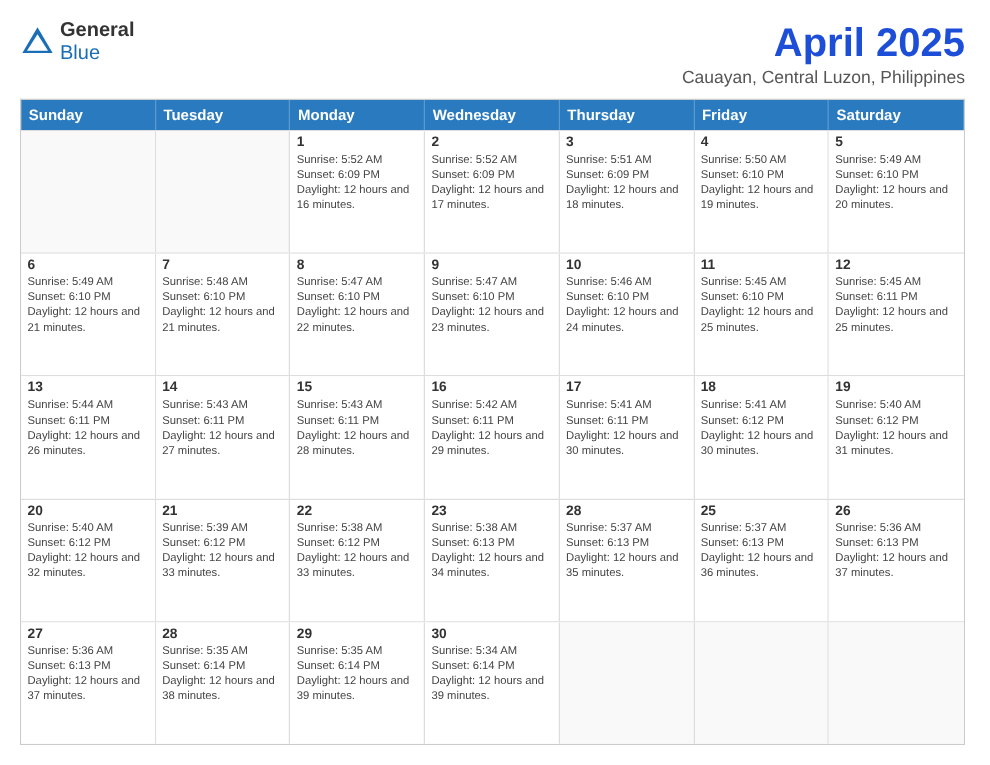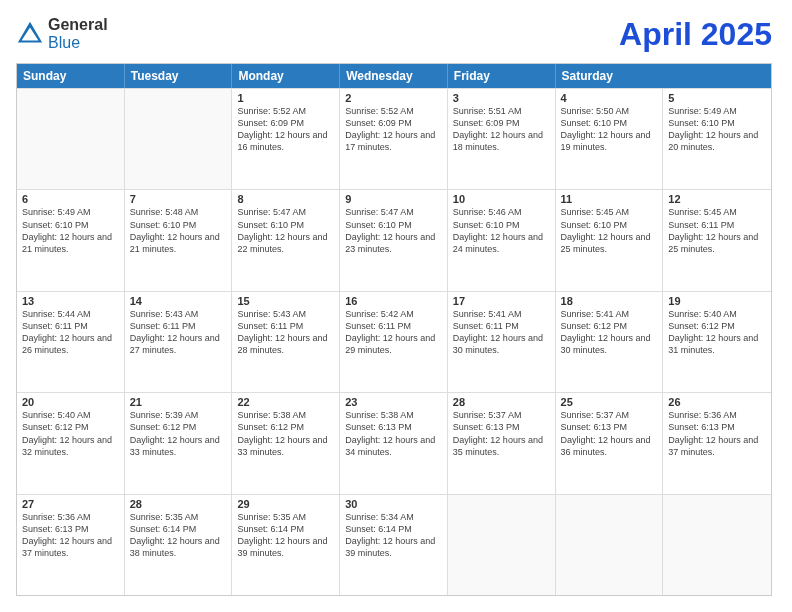--- a/index.html
+++ b/index.html
@@ -124,29 +124,31 @@
         <polygon points="15,2 28,24 2,24" fill="#1a6eb5"></polygon>
         <polygon points="15,8 24,22 6,22" fill="#fff"></polygon>
       </svg>
       <div class="logo-text">
         <span class="logo-general">General</span>
         <span class="logo-blue">Blue</span>
       </div>
     </div>
     <div class="title-section">
       <div class="month-title">April 2025</div>
+      <div class="location">Cauayan, Central Luzon, Philippines</div>
     </div>
   </div>
 
   <div class="calendar">
     <div class="cal-header">
     <div class="cal-header-cell">Sunday</div>
         <div class="cal-header-cell">Tuesday</div>
         <div class="cal-header-cell">Monday</div>
         <div class="cal-header-cell">Wednesday</div>
+        <div class="cal-header-cell">Thursday</div>
         <div class="cal-header-cell">Friday</div>
         <div class="cal-header-cell">Saturday</div>
       </div>
     <div class="cal-body">
     <div class="cal-row">
           <div class="cal-cell empty"></div>
           <div class="cal-cell empty"></div>
           <div class="cal-cell">
             <span class="day-num">1</span>
             <div class="cell-info">Sunrise: 5:52 AM<br>Sunset: 6:09 PM<br>Daylight: 12 hours and 16 minutes.</div>

